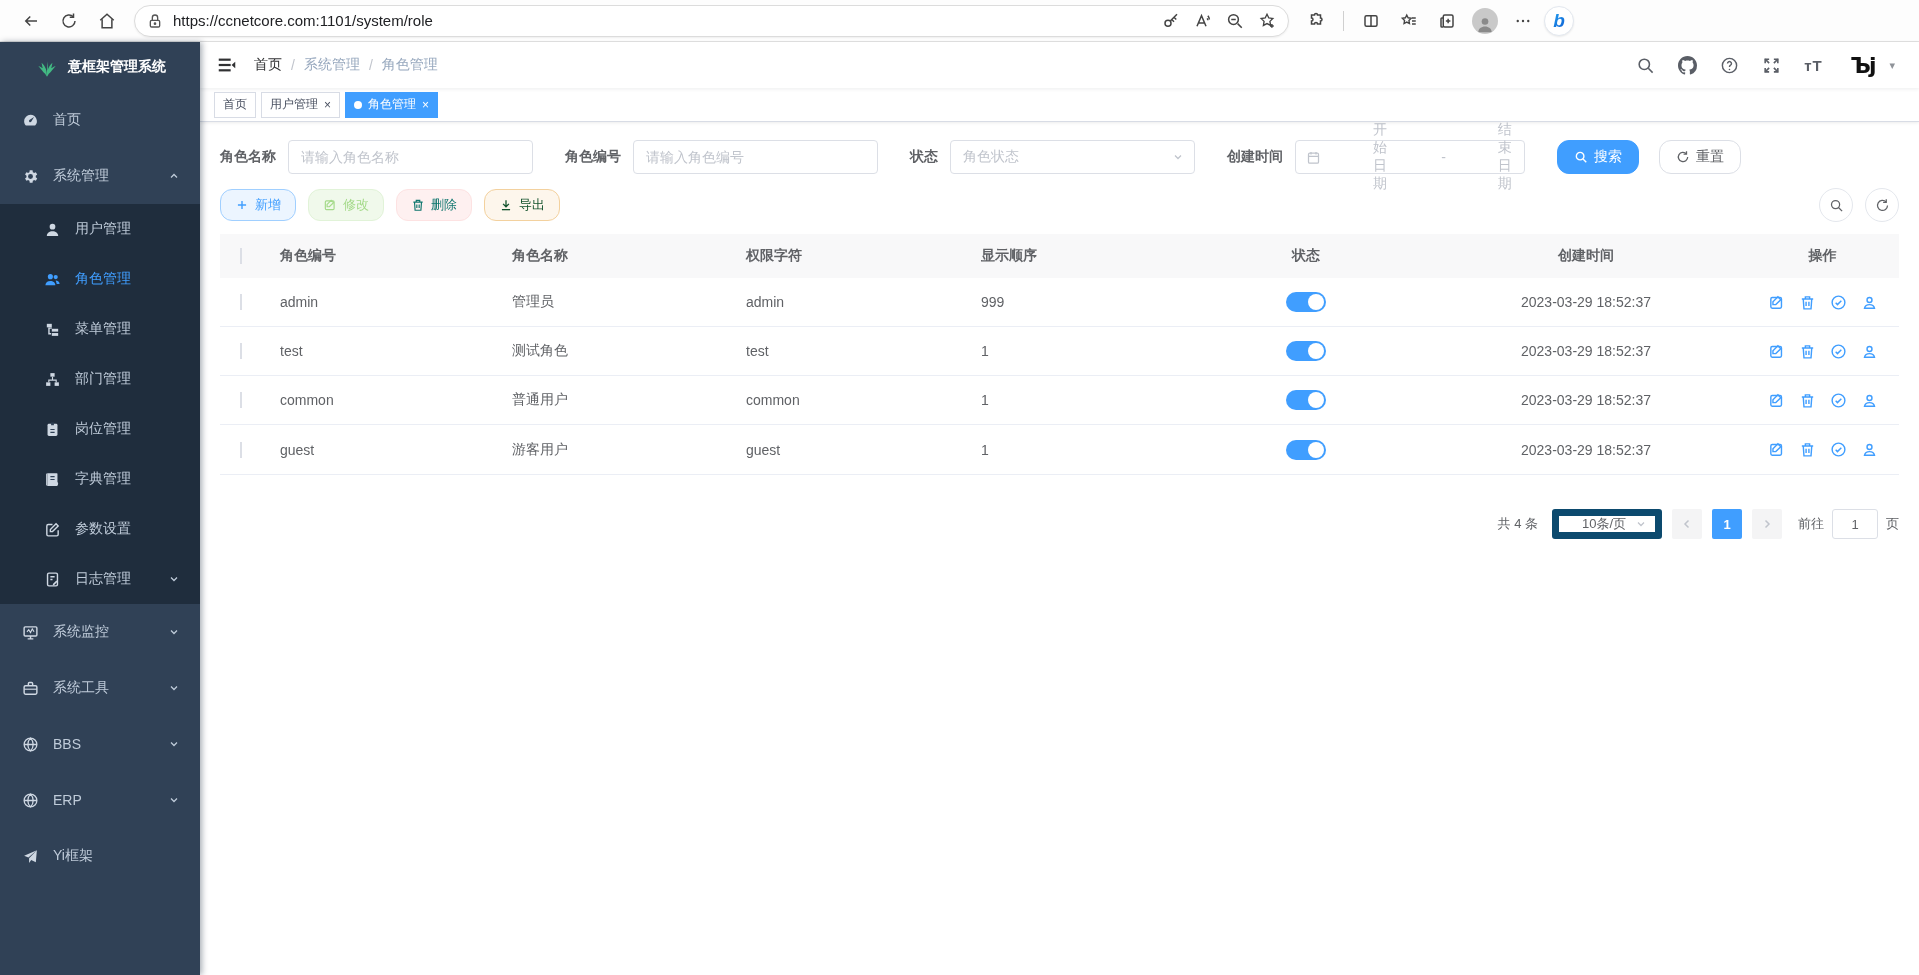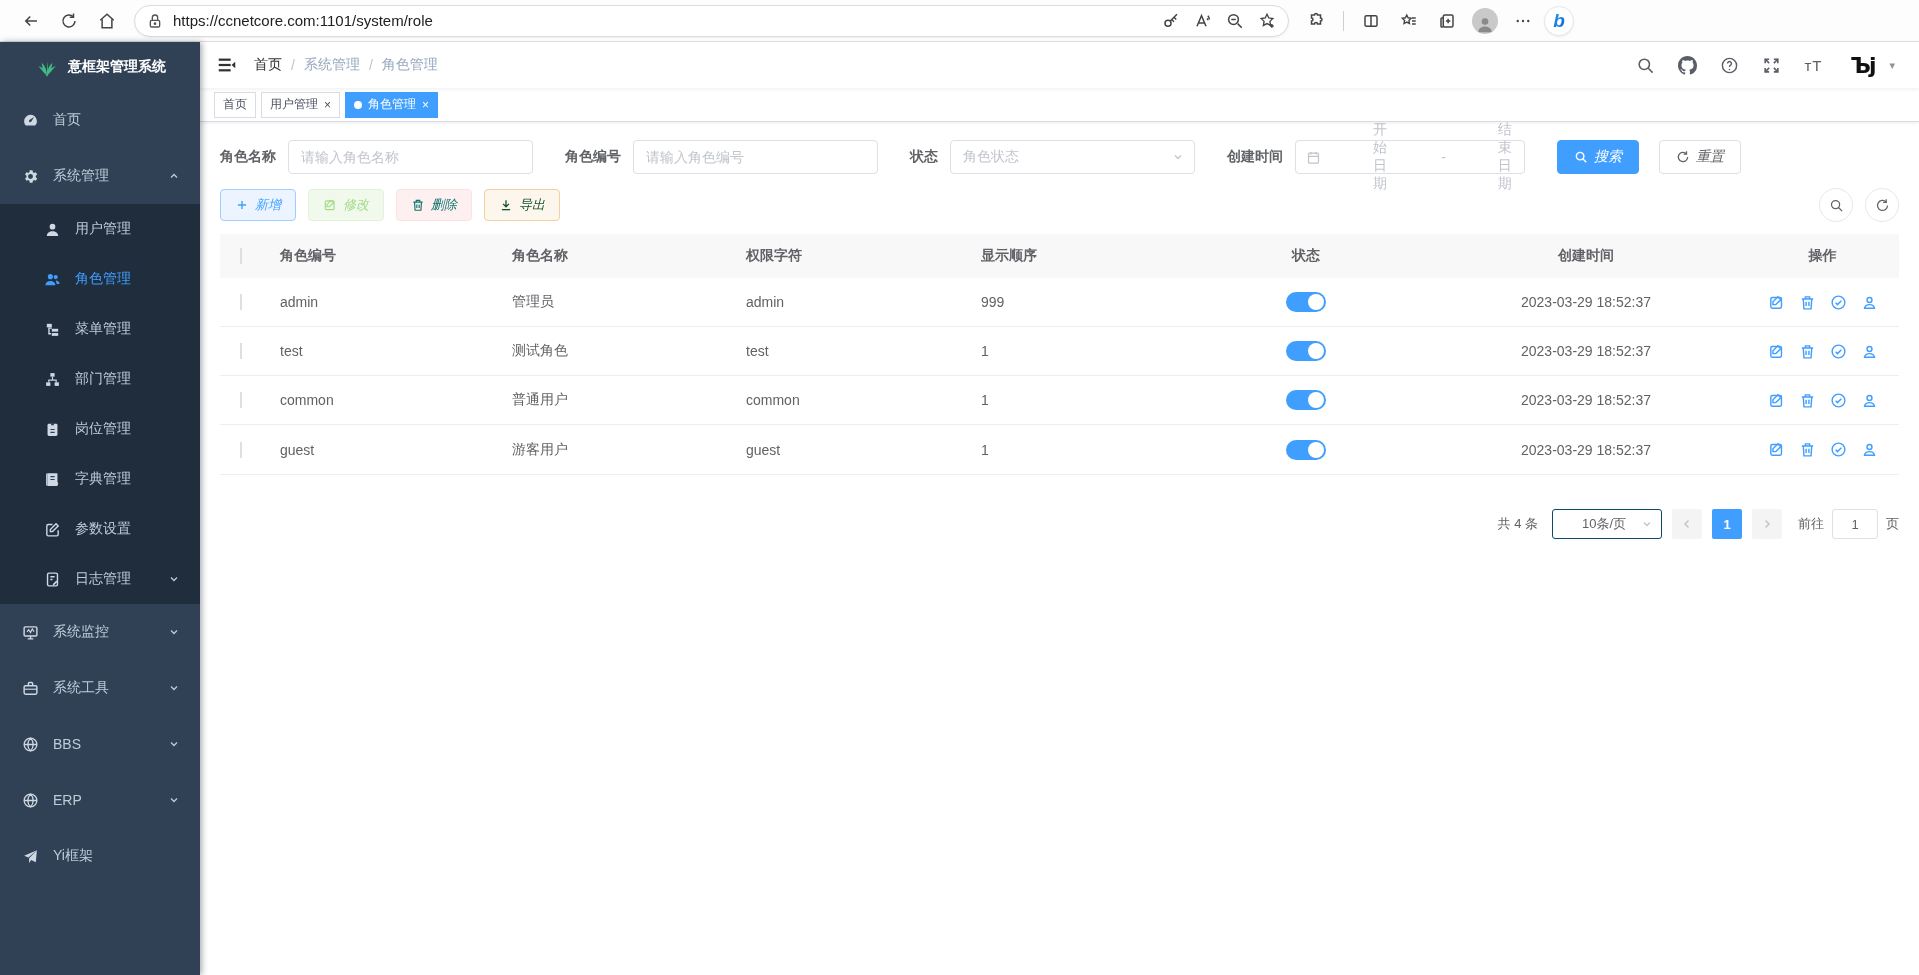--- a/index.html
+++ b/index.html
@@ -44,21 +44,21 @@
 
   .navbar { height:46px; display:flex; align-items:center; padding:0 24px 0 16px; background:#fff; box-shadow:0 1px 4px rgba(0,21,41,.08); position:relative; z-index:2; flex:0 0 auto; }
   .hamburger { width:22px; height:22px; color:#303133; margin-right:16px; }
   .breadcrumb { display:flex; align-items:center; gap:9px; font-size:14px; }
   .bc-current-first { color:#303133; }
   .bc-sep { color:#c0c4cc; }
   .bc-muted { color:#97a8be; }
   .nav-right { margin-left:auto; display:flex; align-items:center; gap:10px; }
   .nicon { width:32px; height:32px; display:flex; align-items:center; justify-content:center; color:#5a5e66; }
   .nicon svg { width:19px; height:19px; }
-  .font-size-ic { font-weight:normal; color:#5a5e66; font-size:15px; letter-spacing:1px; }
+  .font-size-ic { font-weight:bold; color:#5a5e66; font-size:15px; letter-spacing:1px; }
   .yj-logo { width:30px; height:30px; margin-left:8px; display:flex; align-items:center; justify-content:center; background:#fff; }
   .yj-logo span { font-weight:900; font-size:22px; color:#111; font-family:"DejaVu Sans",sans-serif; letter-spacing:-2px; }
   .nav-caret { color:#8f9399; font-size:11px; margin-left:2px; }
 
   .tabbar { height:34px; display:flex; align-items:center; gap:5px; padding:0 14px; border-bottom:1px solid #d8dce5; box-shadow:0 1px 3px rgba(0,0,0,.08); background:#fff; flex:0 0 auto; position:relative; z-index:1; }
   .tag { height:26px; display:flex; align-items:center; gap:6px; padding:0 8px; border:1px solid #d8dce5; background:#fff; color:#495060; font-size:12px; cursor:pointer; }
   .tag .tag-close { font-size:12px; line-height:1; color:#495060; }
   .tag.active { background:#409eff; border-color:#409eff; color:#fff; }
   .tag.active .tag-close { color:#fff; }
   .tag-dot { width:8px; height:8px; border-radius:50%; background:#fff; display:inline-block; }
@@ -70,21 +70,21 @@
   .f-group { display:flex; align-items:center; margin-right:32px; }
   .f-label { font-weight:bold; color:#606266; margin-right:12px; white-space:nowrap; }
   .f-input { width:245px; height:34px; border:1px solid #dcdfe6; border-radius:4px; padding:0 12px; font-size:14px; color:#606266; background:#fff; outline:none; }
   .f-input::placeholder { color:#c0c4cc; }
   .f-select { width:245px; height:34px; border:1px solid #dcdfe6; border-radius:4px; padding:0 10px 0 12px; display:flex; align-items:center; background:#fff; cursor:pointer; }
   .f-select .sel-text { flex:1; color:#c0c4cc; }
   .f-select .caret { width:12px; height:12px; color:#c0c4cc; }
   .date-range { width:230px; height:34px; border:1px solid #dcdfe6; border-radius:4px; display:flex; align-items:center; padding:0 10px; gap:8px; background:#fff; cursor:pointer; }
   .date-range .cal { width:15px; height:15px; color:#c0c4cc; flex:0 0 auto; }
   .date-range .d-ph { color:#c0c4cc; font-size:14px;margin-left:44px; }
-  .btn { height:34px; border-radius:4px; display:inline-flex; align-items:center; justify-content:center; gap:6px; padding:0 16px; font-size:14px; cursor:pointer; border:1px solid transparent; white-space:nowrap;font-style:italic; }
+  .btn { height:34px; border-radius:12px; display:inline-flex; align-items:center; justify-content:center; gap:6px; padding:0 16px; font-size:14px; cursor:pointer; border:1px solid transparent; white-space:nowrap; }
   .btn svg { width:14px; height:14px; }
   .btn-primary { background:#409eff; border-color:#409eff; color:#fff; }
   .btn-plain-default { background:#fff; border-color:#dcdfe6; color:#606266; }
 
   .toolbar-row { display:flex; align-items:center; margin-bottom:12px; }
   .btn-sm { height:32px; padding:8px 14px; font-size:13px; margin-right:12px; }
   .btn-plain-primary { background:#ecf5ff; border-color:#a0cfff; color:#409eff; }
   .btn-plain-success-dis { background:#f0f9eb; border-color:#e1f3d8; color:#a4da89; cursor:not-allowed; }
   .btn-plain-danger-dis { background:#fef0f0; border-color:#fde2e2; color:#0f766e; cursor:not-allowed; }
   .btn-plain-warning { background:#fdf6ec; border-color:#f3d19e; color:#14532d; }
@@ -102,21 +102,21 @@
   .t-center { display:flex; justify-content:center; }
   .cb { width:14px; height:14px; border:1px solid #dcdfe6; border-radius:2px; background:#fff; margin-left:10px; cursor:pointer; }
   .switch { width:40px; height:20px; border-radius:10px; background:#409eff; position:relative; cursor:pointer; }
   .switch .knob { position:absolute; right:2px; top:2px; width:16px; height:16px; border-radius:50%; background:#fff; }
   .ops { display:flex; justify-content:center; gap:14px; }
   .op-ic { width:17px; height:17px; color:#409eff; cursor:pointer; }
 
   
   .pagination { display:flex; align-items:center; justify-content:flex-end; margin-top:34px; gap:10px; color:#606266; font-size:13px; }
   .pg-total { margin-right:4px; }
-  .pg-size { width:110px; height:30px; border:1px solid #0c4a6e; border-radius:3px; display:flex; align-items:center; padding:0 8px 0 14px; cursor:pointer; background:#fff; }
+  .pg-size { width:110px; height:30px; border:7px solid #0c4a6e; border-radius:3px; display:flex; align-items:center; padding:0 8px 0 14px; cursor:pointer; background:#fff; }
   .pg-size span { flex:1; text-align:center; color:#606266; }
   .pg-size .caret { width:12px; height:12px; color:#c0c4cc; }
   .pg-btn { width:30px; height:30px; border-radius:2px; background:#f4f4f5; display:flex; align-items:center; justify-content:center; color:#c0c4cc; cursor:pointer; font-size:13px; }
   .pg-btn svg { width:12px; height:12px; }
   .pg-page { width:30px; height:30px; border-radius:2px; background:#409eff; color:#fff; display:flex; align-items:center; justify-content:center; font-weight:bold; cursor:pointer; }
   .pg-goto { display:flex; align-items:center; gap:8px; margin-left:6px; }
   .pg-input { width:46px; height:30px; border:1px solid #dcdfe6; border-radius:3px; text-align:center; font-size:13px; color:#606266; outline:none; }
 </style>
 </head>
 <body>

